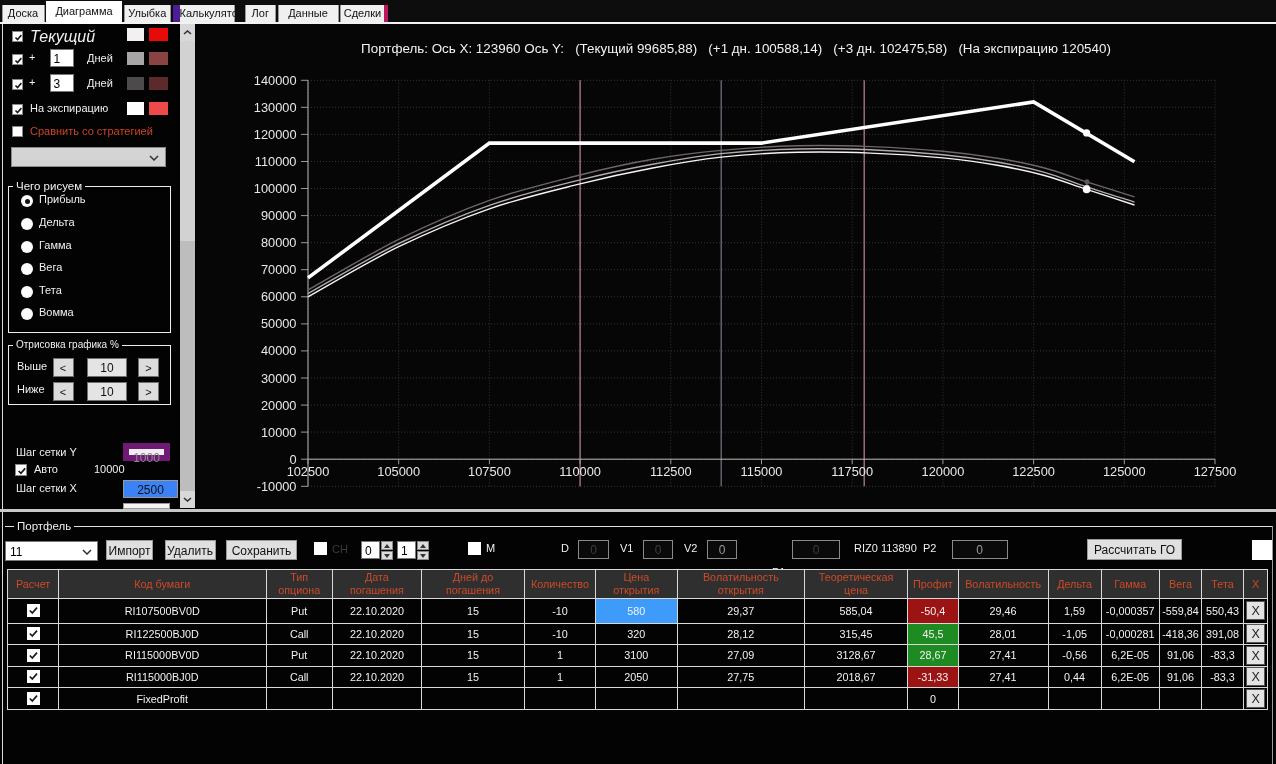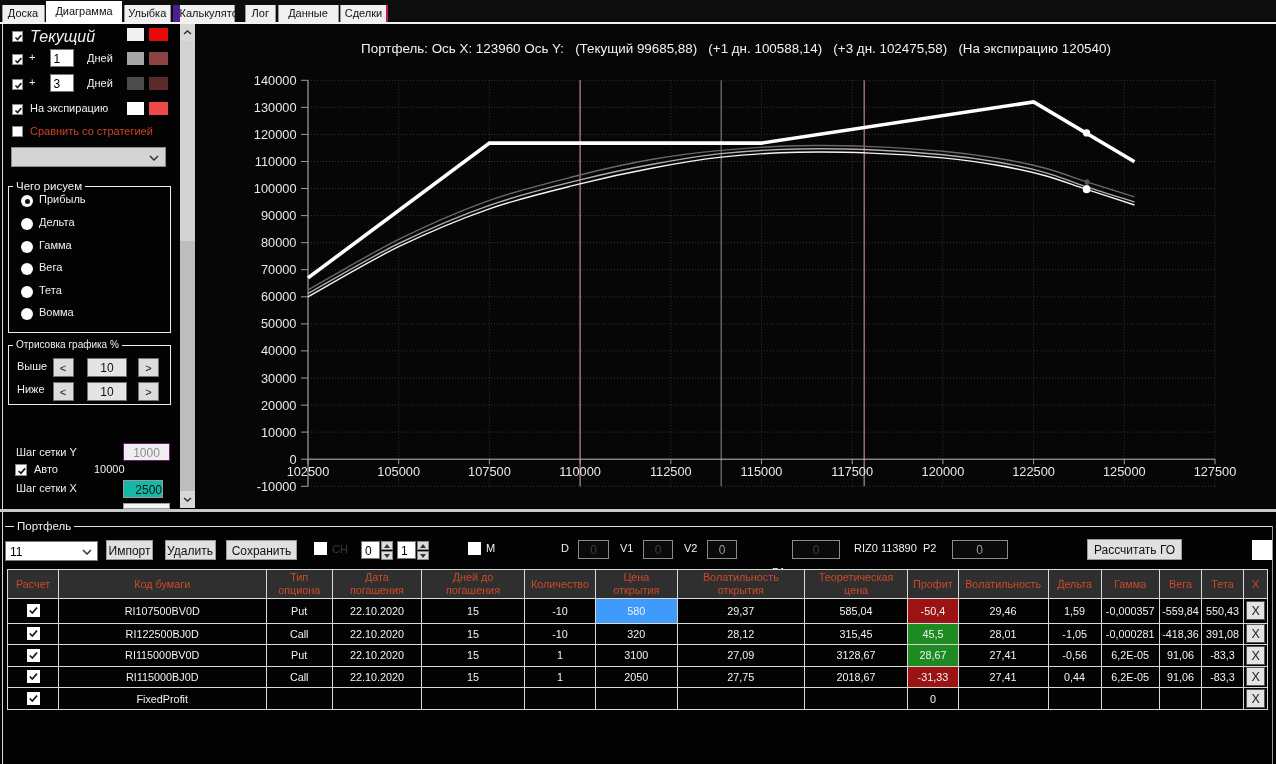--- a/index.html
+++ b/index.html
@@ -7,21 +7,21 @@
 .bc{border:1px solid #d9d9d9;padding:0}
 </style></head>
 <body>
 <div style="position:absolute;left:0;top:0;width:1276px;height:24px;background:#0d0d0d"></div>
 <div style="position:absolute;left:1.5px;top:5px;width:43px;height:17px;background:#f0f0f0;border-left:1px solid #999;border-right:1px solid #999;color:#111;font-size:11px;text-align:center;line-height:17px">Доска</div>
 <div style="position:absolute;left:46px;top:1px;width:76px;height:23px;background:#ffffff;color:#111;font-size:11px;text-align:center;line-height:21px;z-index:3">Диаграмма</div>
 <div style="position:absolute;left:123.5px;top:5px;width:47.5px;height:17px;background:#f0f0f0;border-left:1px solid #999;border-right:1px solid #999;color:#111;font-size:11px;text-align:center;line-height:17px">Улыбка</div>
 <div style="position:absolute;left:172.5px;top:5px;width:62px;height:17px;background:#f0f0f0;border-left:7px solid #4c1d95;border-right:1px solid #999;color:#111;font-size:11px;text-align:right;line-height:17px">Калькулятор</div>
 <div style="position:absolute;left:244.5px;top:5px;width:31.5px;height:17px;background:#f0f0f0;border-left:1px solid #999;border-right:1px solid #999;color:#111;font-size:11px;text-align:center;line-height:17px">Лог</div>
 <div style="position:absolute;left:277.5px;top:5px;width:61px;height:17px;background:#f0f0f0;border-left:1px solid #999;border-right:1px solid #999;color:#111;font-size:11px;text-align:center;line-height:17px">Данные</div>
-<div style="position:absolute;left:340px;top:5px;width:48px;height:17px;background:#f0f0f0;border-left:1px solid #999;border-right:2px solid #be185d;color:#111;font-size:11px;text-align:center;line-height:17px">Сделки</div>
+<div style="position:absolute;left:340px;top:5px;width:48px;height:17px;background:#f0f0f0;border-left:1px solid #999;border-right:4px solid #be185d;color:#111;font-size:11px;text-align:center;line-height:17px">Сделки</div>
 <div style="position:absolute;left:0;top:22px;width:1276px;height:2px;background:#f2f2f2;z-index:2"></div>
 <div style="position:absolute;left:1.5px;top:24px;width:1.2px;height:740px;background:#dadada"></div>
 <div style="position:absolute;left:12px;top:31px;width:11px;height:11px;background:#fff;border:1px solid #888">
     <svg width="9" height="9" viewBox="0 0 11 11" style="position:absolute;left:0.5px;top:0.5px">
       <path d="M1.8,5.5 L4.3,8 L9,2.6" fill="none" stroke="#1a1a1a" stroke-width="1.9"></path>
     </svg>
   </div>
 <div style="position:absolute;left:30px;top:28px;font-size:16px;color:#f0f0f0;white-space:nowrap;font-style:italic;">Текущий</div>
 <div style="position:absolute;left:127px;top:28px;width:17px;height:13px;background:#f2f0f1"></div>
 <div style="position:absolute;left:149px;top:28px;width:19px;height:13px;background:#e80909"></div>
@@ -80,30 +80,30 @@
 <div style="position:absolute;left:13px;top:339px;background:#030303;padding:0 3px;font-size:10px;color:#f0f0f0">Отрисовка графика %</div>
 <div style="position:absolute;left:17px;top:360px;font-size:11px;color:#f0f0f0;white-space:nowrap;">Выше</div>
 <div style="position:absolute;left:52.5px;top:358px;width:21px;height:19px;background:#dcdcdc;border:1px solid #707070;color:#111;font-size:11px;text-align:center;line-height:19px">&lt;</div>
 <div style="position:absolute;left:87px;top:358px;width:40px;height:19px;background:#e4e4e4;border:1px solid #707070;color:#111;font-size:12px;text-align:center;line-height:19px">10</div>
 <div style="position:absolute;left:138px;top:358px;width:21px;height:19px;background:#dcdcdc;border:1px solid #707070;color:#111;font-size:11px;text-align:center;line-height:19px">&gt;</div>
 <div style="position:absolute;left:17px;top:383px;font-size:11px;color:#f0f0f0;white-space:nowrap;">Ниже</div>
 <div style="position:absolute;left:52.5px;top:381.5px;width:21px;height:19px;background:#dcdcdc;border:1px solid #707070;color:#111;font-size:11px;text-align:center;line-height:19px">&lt;</div>
 <div style="position:absolute;left:87px;top:381.5px;width:40px;height:19px;background:#e4e4e4;border:1px solid #707070;color:#111;font-size:12px;text-align:center;line-height:19px">10</div>
 <div style="position:absolute;left:138px;top:381.5px;width:21px;height:19px;background:#dcdcdc;border:1px solid #707070;color:#111;font-size:11px;text-align:center;line-height:19px">&gt;</div>
 <div style="position:absolute;left:16px;top:446px;font-size:11px;color:#f0f0f0;white-space:nowrap;">Шаг сетки Y</div>
-<div style="position:absolute;left:123px;top:443px;width:47px;height:18px;background:#efefef;border:1px solid #701a75;color:#8c8c8c;font-size:12px;text-align:center;line-height:18px">1000</div>
+<div style="position:absolute;left:123px;top:443px;width:47px;height:18px;background:#efefef;border:6px solid #701a75;color:#8c8c8c;font-size:12px;text-align:center;line-height:18px">1000</div>
 <div style="position:absolute;left:15px;top:464px;width:12px;height:12px;background:#fff;border:1px solid #888">
     <svg width="10" height="10" viewBox="0 0 11 11" style="position:absolute;left:0.5px;top:0.5px">
       <path d="M1.8,5.5 L4.3,8 L9,2.6" fill="none" stroke="#1a1a1a" stroke-width="1.9"></path>
     </svg>
   </div>
 <div style="position:absolute;left:34px;top:463px;font-size:11px;color:#f0f0f0;white-space:nowrap;">Авто</div>
 <div style="position:absolute;left:94px;top:463px;font-size:11px;color:#f0f0f0;white-space:nowrap;">10000</div>
 <div style="position:absolute;left:16px;top:482px;font-size:11px;color:#f0f0f0;white-space:nowrap;">Шаг сетки X</div>
-<div style="position:absolute;left:123px;top:479.5px;width:40px;height:18px;background:#14b8a6;border:1px solid #9a9a9a;color:#111;font-size:12px;text-align:right;line-height:18px">2500</div>
+<div style="position:absolute;left:123px;top:479.5px;width:55px;height:18px;background:#3b82f6;border:1px solid #9a9a9a;color:#111;font-size:12px;text-align:center;line-height:18px">2500</div>
 <div style="position:absolute;left:123px;top:503px;width:47px;height:6px;background:#f4f4f4;border:1px solid #9a9a9a"></div>
 <div style="position:absolute;left:180px;top:24px;width:15px;height:484px;background:#bdbdbd"></div>
 <div style="position:absolute;left:180px;top:24px;width:15px;height:17px;background:#d8d8d8">
     <svg width="9" height="5" viewBox="0 0 9 5" style="position:absolute;left:3px;top:6px">
       <path d="M1,4 L4.5,1 L8,4" fill="none" stroke="#333" stroke-width="1.6"></path>
     </svg>
   </div>
 <div style="position:absolute;left:180px;top:491px;width:15px;height:17px;background:#d8d8d8">
     <svg width="9" height="5" viewBox="0 0 9 5" style="position:absolute;left:3px;top:6px">
       <path d="M1,1 L4.5,4 L8,1" fill="none" stroke="#333" stroke-width="1.6"></path>

